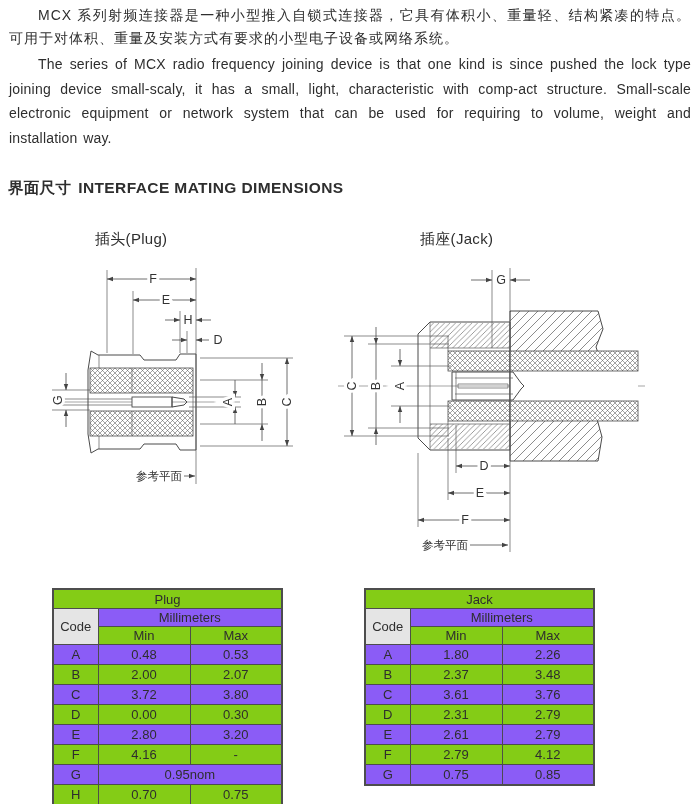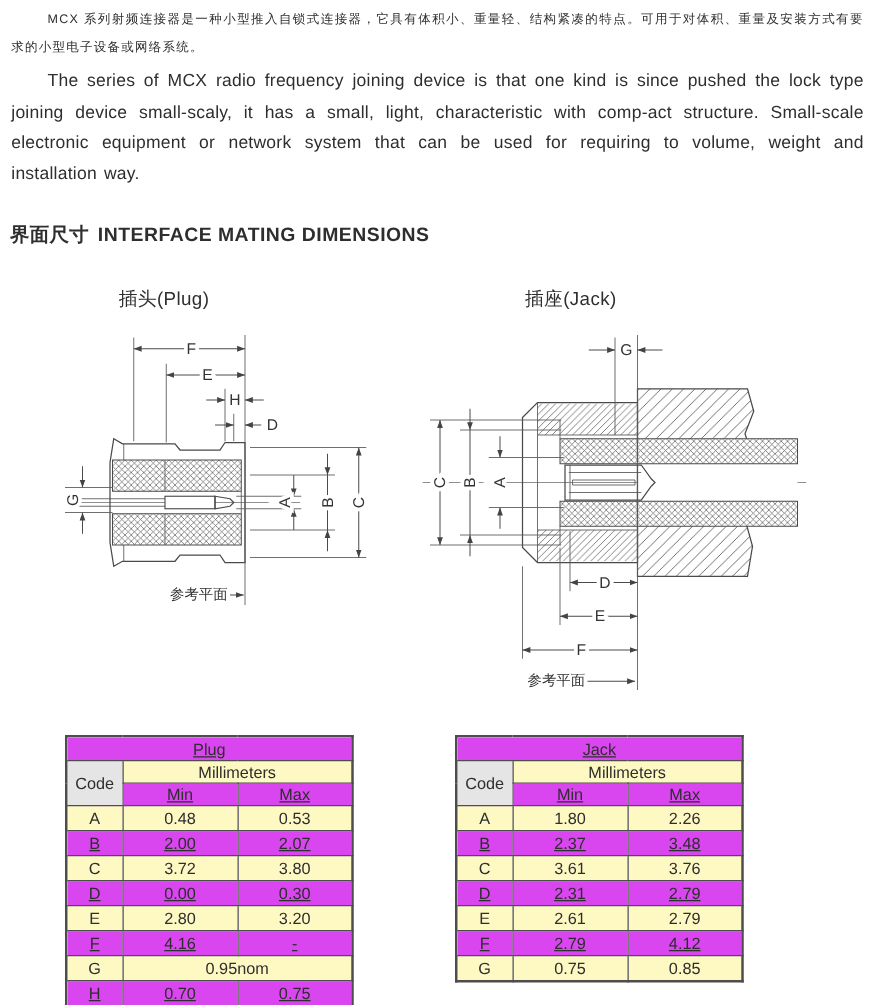--- a/index.html
+++ b/index.html
@@ -2,35 +2,35 @@
 <html><head>
 <meta charset="utf-8">
 <style>
   html,body{margin:0;padding:0;}
   body{
     width:700px;height:804px;position:relative;background:#ffffff;
     font-family:"Liberation Sans","DejaVu Sans",sans-serif;color:#2e2e2e;
     overflow:hidden;
   }
   .para{position:absolute;left:9px;right:9px;text-indent:29px;text-align:justify;}
-  .para-zh{top:4px;font-size:10px;line-height:23px;letter-spacing:1px;}
+  .para-zh{top:4px;font-size:14px;line-height:23px;letter-spacing:1px;}
   .para-en{top:52px;font-size:14px;line-height:24.5px;letter-spacing:.2px;word-spacing:1.5px;}
   .heading{position:absolute;left:8px;top:178px;font-size:15.5px;font-weight:bold;letter-spacing:.3px;}
   .heading .en{margin-left:7px;letter-spacing:.4px;}
   .diag-title{position:absolute;font-size:15px;letter-spacing:.3px;}
   #plug-title{left:95px;top:230px;}
   #jack-title{left:420px;top:230px;}
   svg.drawing{position:absolute;left:0;top:255px;}
   .dim-table{position:absolute;border-collapse:collapse;table-layout:fixed;
     font-size:13px;color:#2e2e2e;border:2px solid #4d4d4d;}
   .dim-table td{border:1px solid #4d4d4d;text-align:center;vertical-align:middle;
-    padding:0;height:19px;background:#fef9c3;overflow:hidden;}
+    padding:0;height:19px;background:#8b5cf6;overflow:hidden;}
   .dim-table tr.sub td{height:17px;}
   .dim-table tr.ttl td{height:18px;}
-  .dim-table tr.shade td{background:#d946ef;text-decoration:underline;}
+  .dim-table tr.shade td{background:#84cc16;}
   .dim-table td.code-cell{background:#e5e5e5;}
   #plug-table{left:52px;top:588px;width:231px;}
   #jack-table{left:364px;top:588px;width:230px;}
 </style>
 </head>
 <body>
 
 <div class="para para-zh">MCX 系列射频连接器是一种小型推入自锁式连接器，它具有体积小、重量轻、结构紧凑的特点。可用于对体积、重量及安装方式有要求的小型电子设备或网络系统。</div>
 <div class="para para-en">The series of MCX radio frequency joining device is that one kind is since pushed the lock type joining device small-scaly, it has a small, light, characteristic with comp-act structure. Small-scale electronic equipment or network system that can be used for requiring to volume, weight and installation way.</div>
 

